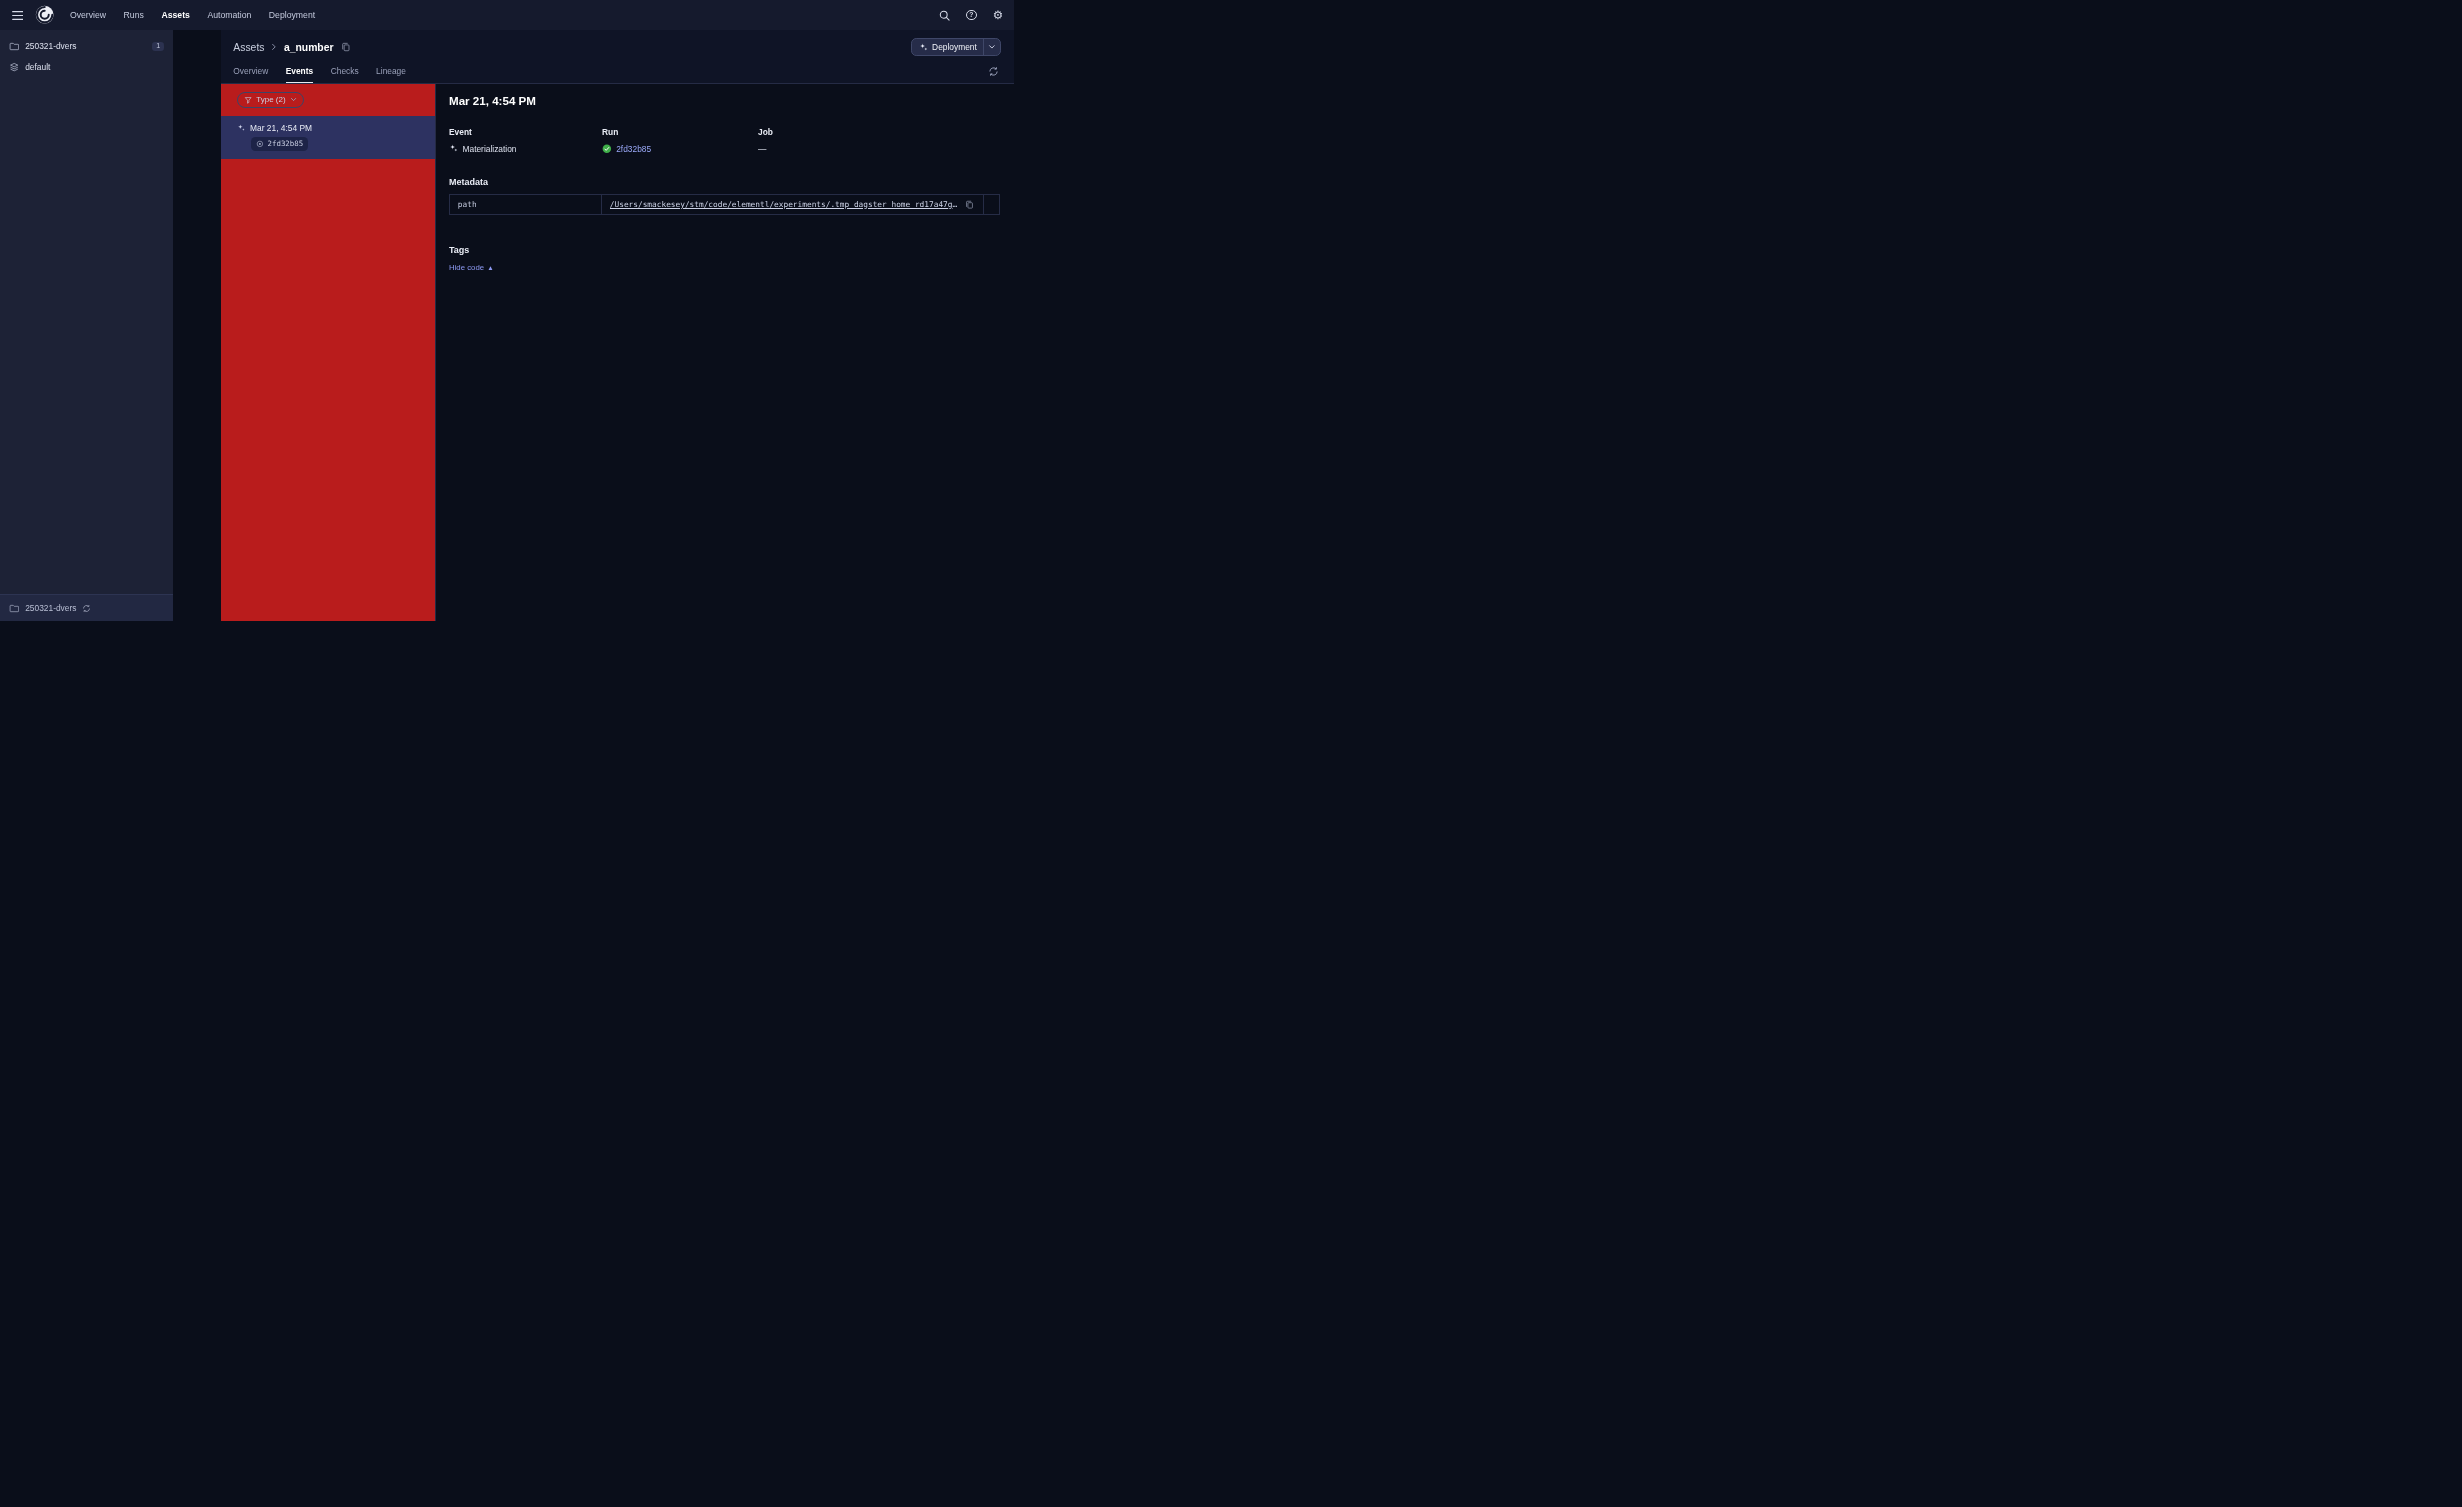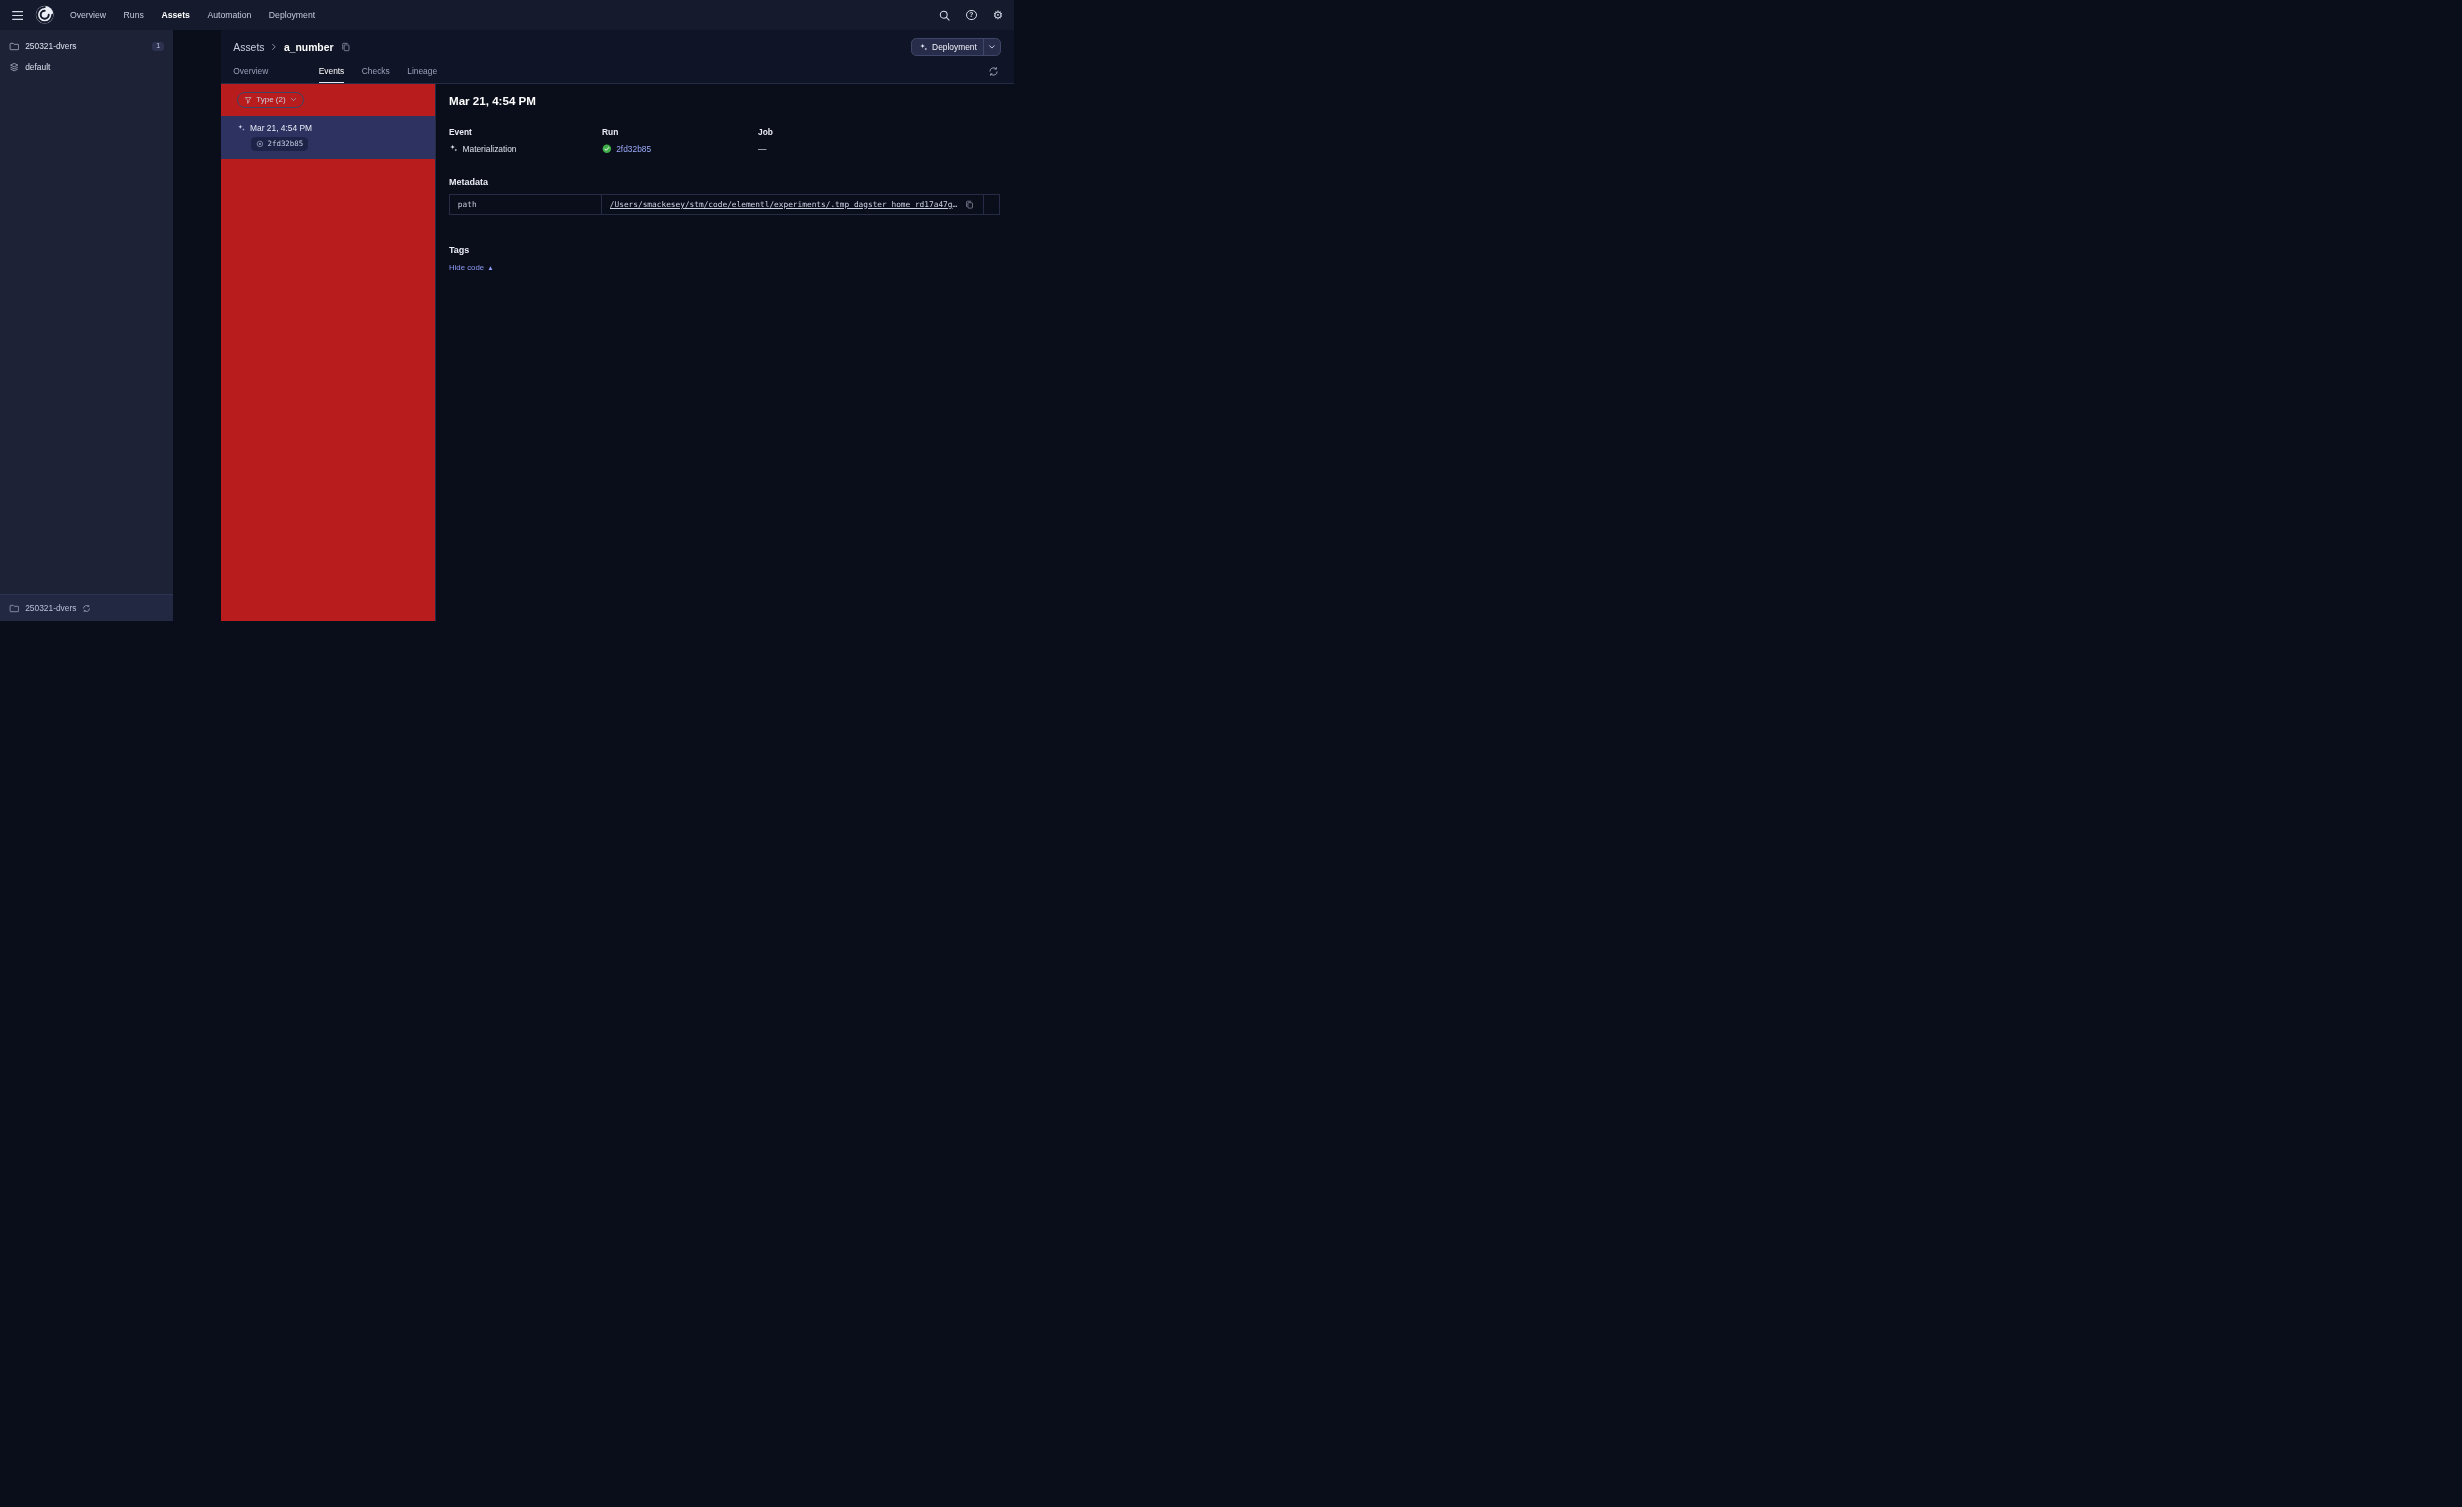--- a/index.html
+++ b/index.html
@@ -77,21 +77,21 @@
   .materialize-btn .m-spark { margin-left:6.5px; color:#e8ebf7; }
   .materialize-btn .m-label { margin:0 5.8px 0 4.5px; }
   .mat-divider { width:0.6px; align-self:stretch; background:#3f4768; }
   .mat-caret { display:flex; align-items:center; padding:0 4.5px; color:#c6cbdd; }
 
   .tabs-row {
     display:flex; align-items:flex-end; gap:17.5px;
     margin-top:9.7px; position:relative; font-size:8.4px; color:#9aa1ba;
   }
   .tab { padding-bottom:6.5px; cursor:pointer; border-bottom:1.3px solid transparent; }
-  .tab.active { color:#ffffff; font-weight:normal; border-bottom-color:#e8eaf2;margin-left:33px; }
+  .tab.active { color:#ffffff; font-weight:bold; border-bottom-color:#e8eaf2; }
   .refresh-btn { position:absolute; right:0; bottom:3.9px; color:#9aa1ba; display:flex; padding:1.9px; }
 
   .main-body { flex:1; display:flex; min-height:0; }
 
   
   .events-col {
     width:215px; flex-shrink:0; background:#b91c1c;
     border-right:0.6px solid #252b45; display:flex; flex-direction:column;
   }
   .filter-chip {

